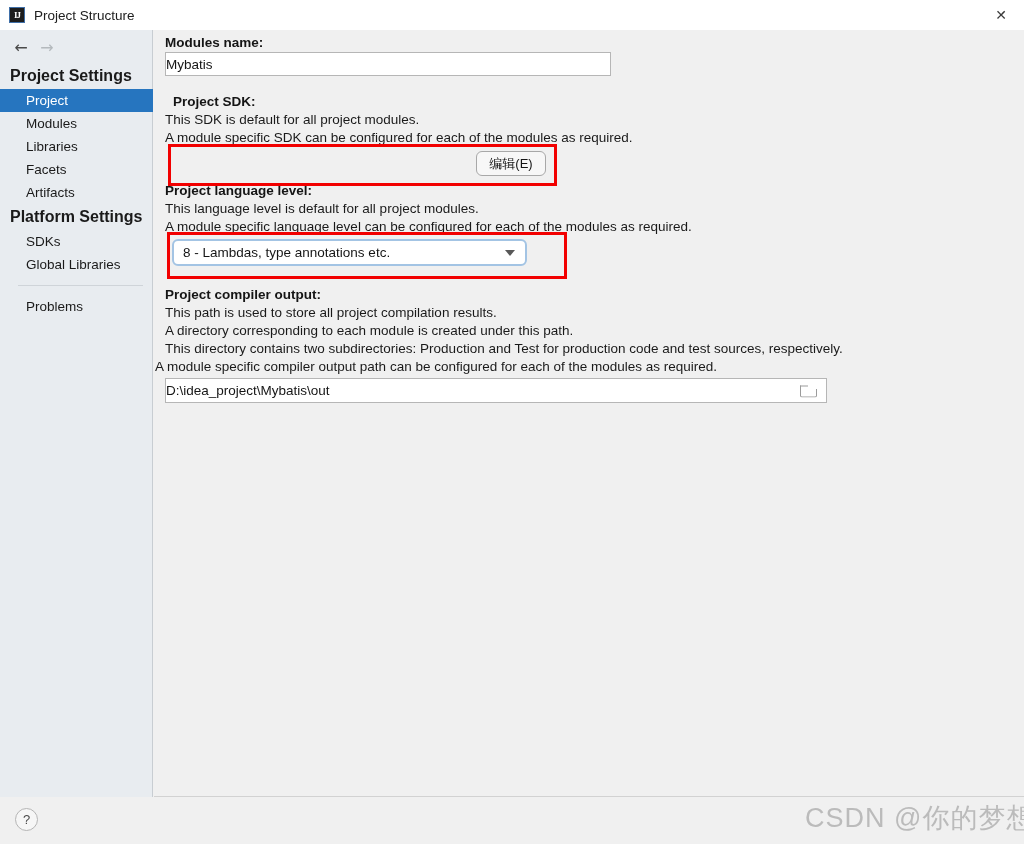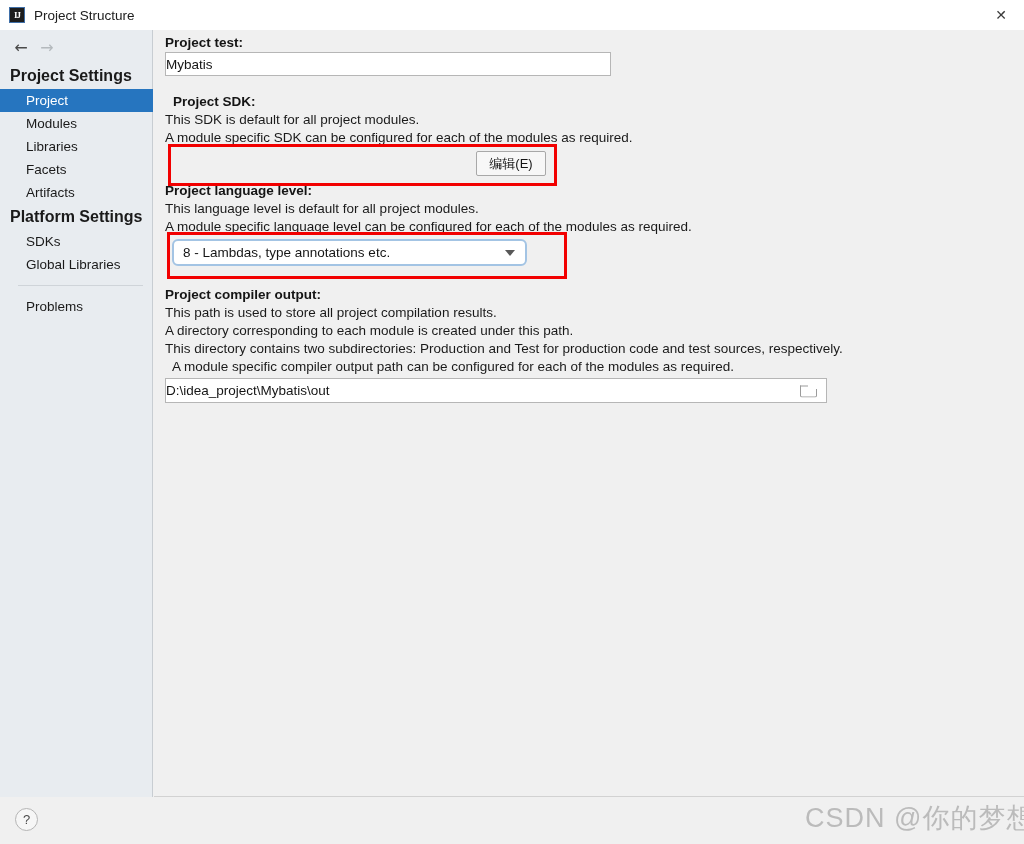--- a/index.html
+++ b/index.html
@@ -266,44 +266,44 @@
       <div class="side-item">Global Libraries</div>
 
       <div class="side-sep"></div>
 
       <div class="side-item">Problems</div>
     </div>
   </div>
 
   <div class="main">
 
-    <div class="lbl-bold" style="left:11px; top:5px;">Project test:</div>
+    <div class="lbl-bold" style="left:11px; top:5px;">Modules name:</div>
     <div class="txtfield" style="left:11px; top:22px; width:446px; height:24px;">Mybatis</div>
 
     <div class="lbl-bold" style="left:19px; top:64px;">Project SDK:</div>
     <div class="lbl-desc" style="left:11px; top:82px;">This SDK is default for all project modules.</div>
     <div class="lbl-desc" style="left:11px; top:100px;">A module specific SDK can be configured for each of the modules as required.</div>
 
 
-    <div class="btn" style="left:322px; top:121px; width:70px; height:25px;">编辑(E)</div>
+    <div class="btn" style="left:322px; top:121px; width:70px; height:25px;border-radius:6px;">编辑(E)</div>
 
     <div class="lbl-bold" style="left:11px; top:153px;">Project language level:</div>
     <div class="lbl-desc" style="left:11px; top:171px;">This language level is default for all project modules.</div>
     <div class="lbl-desc" style="left:11px; top:189px;">A module specific language level can be configured for each of the modules as required.</div>
 
     <div class="combo focused" style="left:18px; top:209px; width:355px; height:27px;border-radius:6px;">
       <span>8 - Lambdas, type annotations etc.</span>
       <span class="combo-arrow"></span>
     </div>
 
     <div class="lbl-bold" style="left:11px; top:257px;">Project compiler output:</div>
     <div class="lbl-desc" style="left:11px; top:275px;">This path is used to store all project compilation results.</div>
     <div class="lbl-desc" style="left:11px; top:293px;">A directory corresponding to each module is created under this path.</div>
     <div class="lbl-desc" style="left:11px; top:311px;">This directory contains two subdirectories: Production and Test for production code and test sources, respectively.</div>
-    <div class="lbl-desc" style="left:18px; top:329px;">A module specific compiler output path can be configured for each of the modules as required.</div>
+    <div class="lbl-desc" style="left:1px; top:329px;">A module specific compiler output path can be configured for each of the modules as required.</div>
 
     <div class="txtfield" style="left:11px; top:348px; width:662px; height:25px;">D:\idea_project\Mybatis\out<span class="folder-btn-icon">
         <span class="f1"></span>
           <span class="f2"></span>
       </span>
     </div>
   </div>
 
   <div class="annot" style="left:168px; top:144px; width:389px; height:42px;"></div>
   <div class="annot" style="left:167px; top:232px; width:400px; height:47px;"></div>

